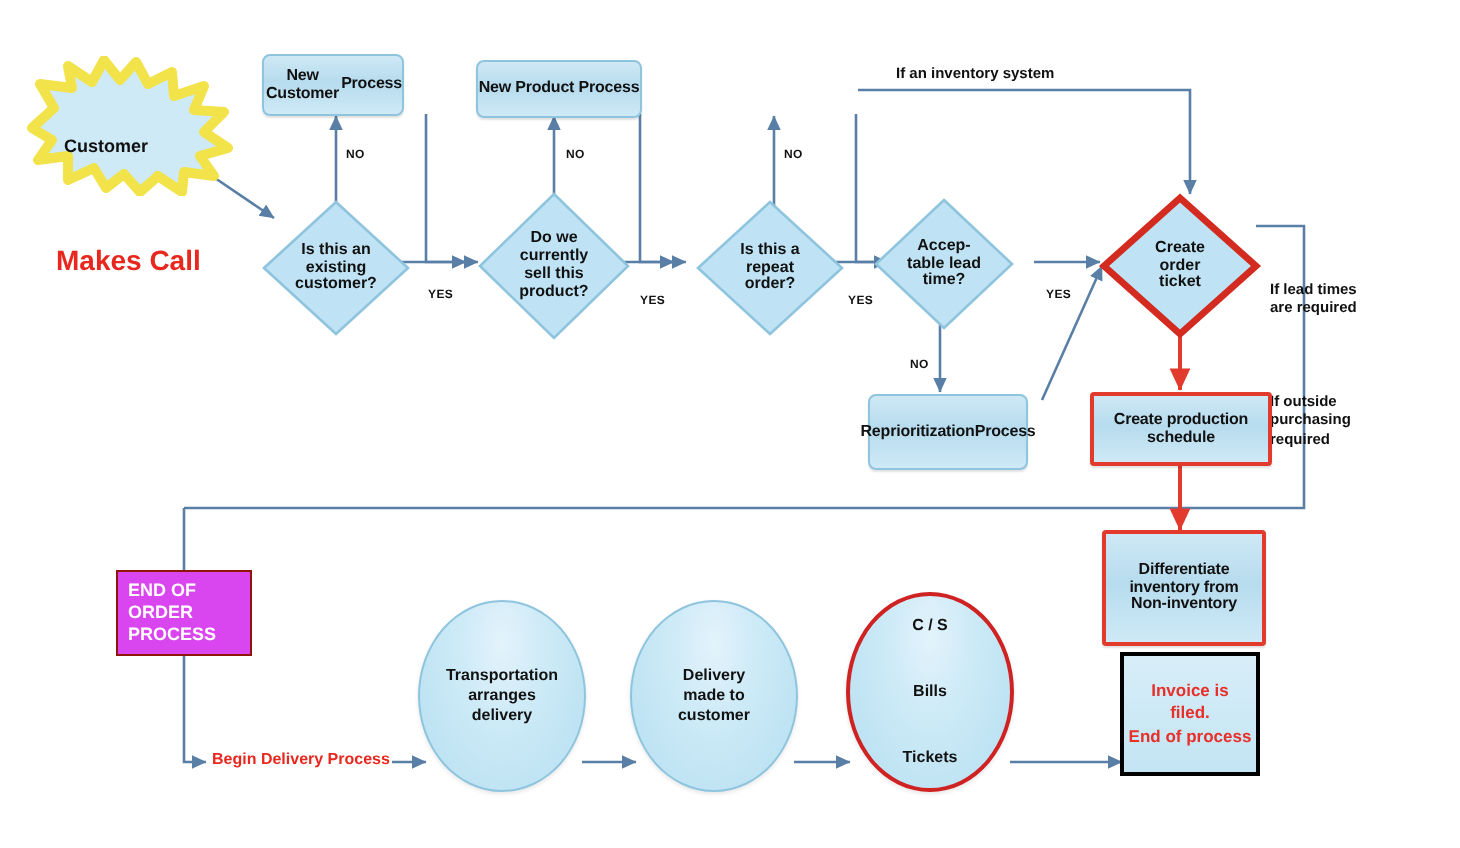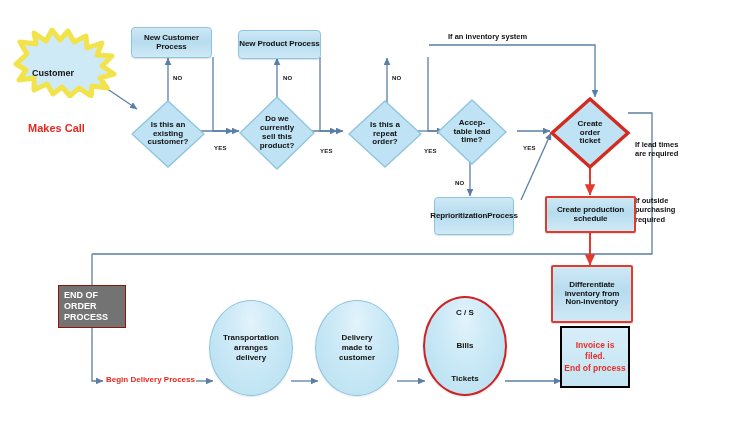--- a/index.html
+++ b/index.html
@@ -21,21 +21,21 @@
   .diamond .dlabel{position:relative;z-index:2;font-size:8px;font-weight:bold;line-height:1.12;color:#111;}
   .ellipse{
     border-radius:50%;
     background:radial-gradient(ellipse at 50% 22%,#e3f3fb 0%,#cdeaf7 38%,#b5dff0 100%);
     border:1px solid #8ec4dd;
     color:#111;font-weight:bold;font-size:8px;line-height:1.25;
     box-shadow:0 1px 2px rgba(0,0,0,.10);
   }
   .ellipse.redline{border:2px solid #cf2222;gap:23px;}
   .redbox{
-    background:#737373;border:1px solid #8f1409;
+    background:#d946ef;border:1px solid #8f1409;
     color:#ffffff;font-weight:bold;font-size:9px;line-height:1.2;
     text-align:left;justify-content:flex-start;padding-left:5px;
   }
   .blackbox{
     background:linear-gradient(to bottom,#d8eef9 0%,#c3e4f3 100%);
     border:2px solid #000;color:#e8302a;font-weight:bold;font-size:8.5px;line-height:1.3;
   }
   .lbl{position:absolute;font-weight:bold;color:#111;}
   .lbl.small{font-size:6px;letter-spacing:.2px;}
   .lbl.cond{font-size:7.5px;}
@@ -107,23 +107,23 @@
       <path d="M590,165 L590,195" marker-end="url(#ar)"></path>
 
       <path d="M590,233 L590,265" marker-end="url(#ar)"></path>
     </g>
   </svg>
 
   <svg style="position:absolute;left:10px;top:28px;width:110px;height:70px;" viewBox="0 0 110 70">
     <polygon points="6,36 17,26 10,14 26,16 24,5 36,13 42,2 50,12 58,3 64,14 76,8 77,20 92,15 87,27 102,28 92,38 104,46 90,50 97,60 82,58 81,68 69,60 60,68 52,59 43,66 37,56 24,62 24,50 9,52 16,42" fill="#cfeaf7" stroke="#f2e34a" stroke-width="5" stroke-linejoin="round"></polygon>
   </svg>
   <div class="starlabel" style="left:32px;top:68px;">Customer</div>
-  <div class="redtext" style="left:28px;top:122px;font-size:11px;">Makes Call</div>
-
-  <div class="node box" style="left:131px;top:27px;width:81px;height:31px;flex-direction:column;">
+  <div class="redtext" style="left:28px;top:122px;font-size:14px;">Makes Call</div>
+
+  <div class="node box" style="left:131px;top:27px;width:71px;height:31px;flex-direction:row;">
     <span>New Customer</span>
     <span>Process</span>
   </div>
   <div class="node box" style="left:238px;top:30px;width:83px;height:29px;">
     <span>New Product Process</span>
   </div>
 
   <div class="node diamond" style="left:131px;top:100px;width:74px;height:68px;">
     <svg class="dshape" viewBox="0 0 74 68">
       <polygon points="37,1 73,34 37,67 1,34" fill="#bfe3f4" stroke="#8ec4dd" stroke-width="1.3"></polygon>

